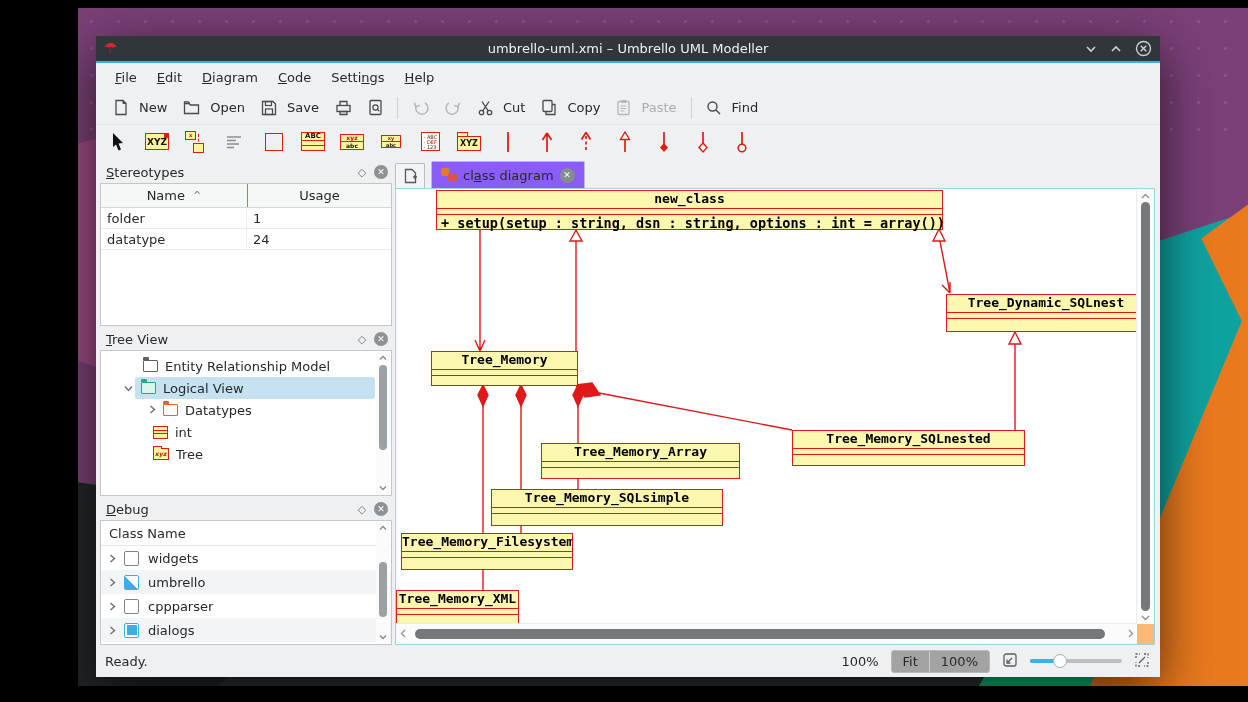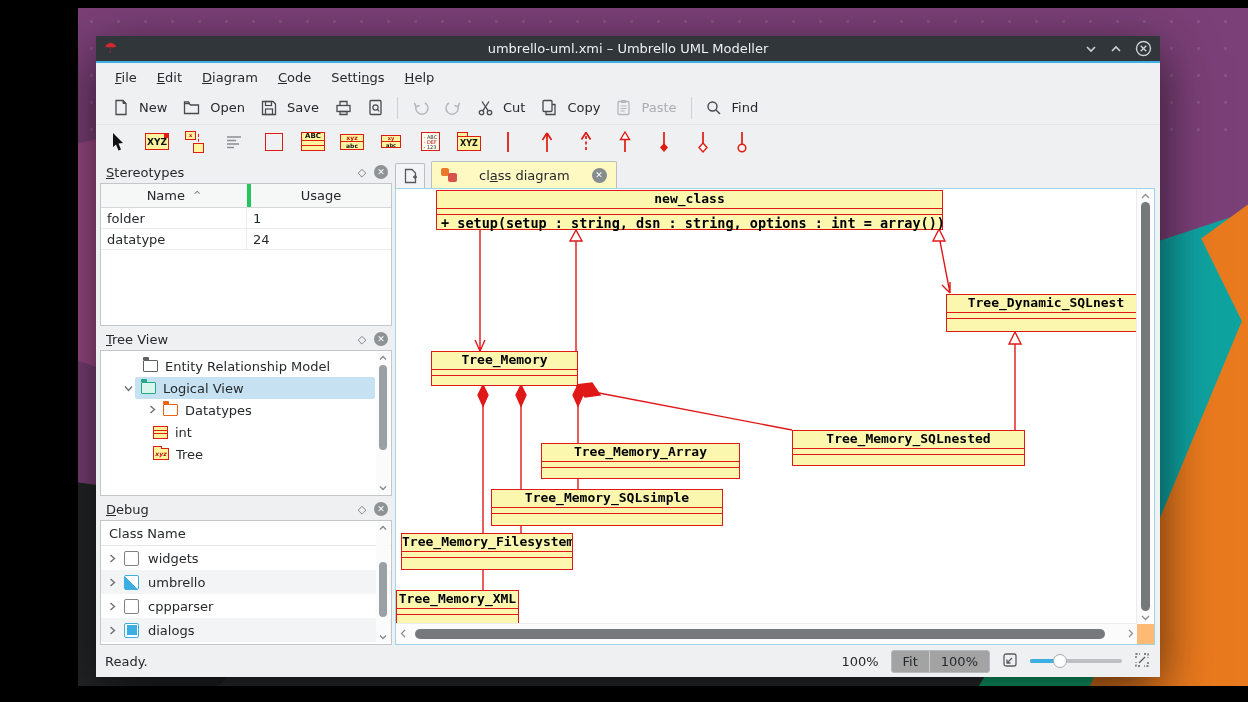--- a/index.html
+++ b/index.html
@@ -47,21 +47,21 @@
   .panel{display:flex;flex-direction:column;min-height:0;}
   .phead{height:22px;display:flex;align-items:center;padding:0 4px 0 6px;flex:none;}
   .phead .pt{flex:1;}
   .pbtn{width:16px;height:16px;display:flex;align-items:center;justify-content:center;color:#6d7275;font-size:11px;}
   .pclose{width:14px;height:14px;border-radius:50%;background:#8d9296;color:#fff;font-size:9px;
     line-height:14px;text-align:center;margin-left:4px;}
   .pbody{flex:1;background:#fff;border:1px solid #c3c7ca;position:relative;overflow:hidden;min-height:0;}
   
   .sthead{display:flex;height:23px;background:#f6f7f7;border-bottom:1px solid #d5d8da;}
   .sthead>div{display:flex;align-items:center;justify-content:center;gap:8px;}
-  .sthead .c1{width:146px;border-right:4px solid #22c55e;}
+  .sthead .c1{width:146px;border-right:1px solid #22c55e;}
   .sthead .c2{flex:1;}
   .strow{display:flex;height:20px;border-bottom:1px solid #ececed;align-items:center;}
   .strow .c1{width:146px;padding-left:6px;box-sizing:border-box;border-right:1px solid #ececed;align-self:stretch;display:flex;align-items:center;}
   .strow .c2{padding-left:6px;}
   .sort{color:#7b8084;font-size:10px;}
   
   .trow{height:22px;display:flex;align-items:center;position:relative;}
   .texp{width:14px;text-align:center;color:#7b8084;font-size:10px;flex:none;}
   .tlabel{margin-left:7px;white-space:nowrap;}
   .sel{position:absolute;left:34px;right:16px;top:0;bottom:0;background:#c6e1f1;border-radius:2px;z-index:0;}
@@ -89,21 +89,21 @@
   .cb.checked{border-color:#3daee2;}
   .cb.checked:after{content:"";position:absolute;inset:1.5px;background:#3daee2;}
   
   .pscroll{position:absolute;top:1px;bottom:1px;right:1px;width:14px;background:#fbfbfc;}
   .pthumb{position:absolute;left:3px;width:8px;border-radius:4px;background:#9ba0a4;}
   .parrow{position:absolute;left:0;width:14px;height:12px;display:flex;align-items:center;justify-content:center;}
   
   #canvascol{flex:1;margin-left:3px;margin-right:5px;display:flex;flex-direction:column;min-width:0;padding-top:3px;}
   #tabbar{height:27px;display:flex;align-items:flex-end;flex:none;}
   .newtab{width:28px;height:24px;display:flex;align-items:center;justify-content:center;border:1px solid #b9bec1;border-bottom:none;border-radius:2px 2px 0 0;margin-right:6px;background:#f3f4f5;}
-  .tab{height:26px;display:flex;align-items:center;gap:22px;padding:0 9px;background:#fef9c3;border:1px solid #b9bec1;border-bottom:none;border-radius:2px 2px 0 0;}
+  .tab{height:26px;display:flex;align-items:center;gap:6px;padding:0 9px;background:#8b5cf6;border:1px solid #b9bec1;border-bottom:none;border-radius:2px 2px 0 0;}
   .tab .dico{width:16px;height:14px;position:relative;}
   .tab .dico i{position:absolute;border-radius:2px;}
   .tabclose{width:15px;height:15px;border-radius:50%;background:#878c8f;color:#fff;font-size:9px;line-height:15px;text-align:center;}
   #canvas{flex:1;border:1px solid #9fd4e6;background:#fdba74;position:relative;min-height:0;}
   #cview{position:absolute;left:0;top:0;right:17px;bottom:20px;background:#fff;overflow:hidden;}
   #cview svg{position:absolute;left:0;top:0;}
   .uml{position:absolute;background:#fcf7ae;border:1px solid #e01818;box-sizing:border-box;display:flex;flex-direction:column;}
   .uml .ut{height:17px;line-height:17px;border-bottom:1px solid #e01818;text-align:center;
     font:bold 13px "DejaVu Sans Mono","Liberation Mono",monospace;color:#000;flex:none;white-space:nowrap;overflow:hidden;}
   .uml .ua{height:5px;border-bottom:1px solid #e01818;flex:none;}

